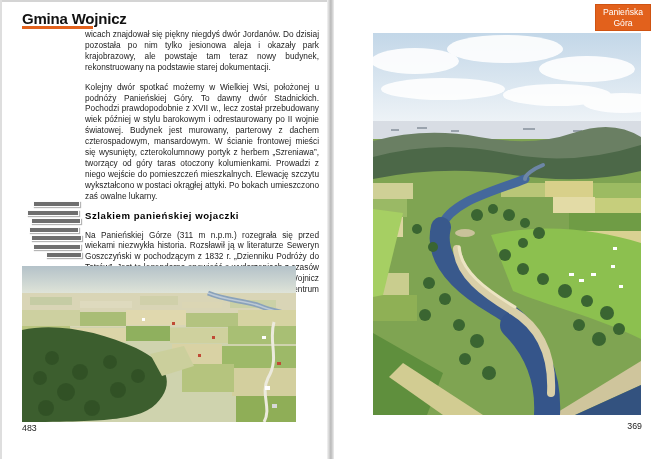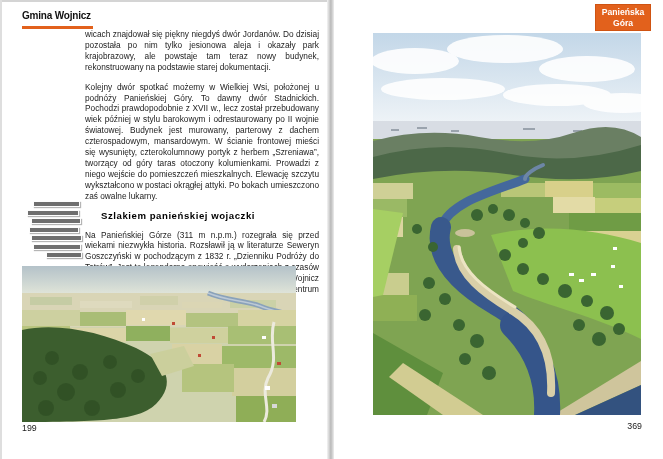--- a/index.html
+++ b/index.html
@@ -15,32 +15,32 @@
     position:absolute;left:327px;top:0;width:7px;height:459px;
     background:linear-gradient(90deg,#f4f4f4 0%,#b9b9b9 55%,#ededed 100%);
   }
   .frame-top{position:absolute;left:0;top:0;width:663px;height:2px;background:#d4d4d4;}
   .frame-left{position:absolute;left:0;top:0;width:2px;height:459px;background:#dedede;}
   .frame-right{position:absolute;right:0;top:0;width:2px;height:459px;background:#eeeeee;}
 
   
   .running-head{
     position:absolute;left:20px;top:8px;
-    font-size:10px;font-weight:bold;color:#111;letter-spacing:-0.2px;
+    font-size:15px;font-weight:bold;color:#111;letter-spacing:-0.2px;
   }
   .head-rule{position:absolute;left:20px;top:24px;width:71px;height:2.5px;background:#e2611c;}
 
   
   .text-col{
     position:absolute;left:83px;top:27px;width:234px;
     font-size:8.3px;line-height:10.9px;color:#1c1c1c;text-align:justify;
   }
   .text-col p{margin:0 0 9px 0;}
   .text-col h3{
-    margin:3px 0 8px 16px;font-size:9.6px;letter-spacing:0.55px;color:#000;font-weight:bold;
+    margin:3px 0 8px 0;font-size:9.6px;letter-spacing:0.55px;color:#000;font-weight:bold;
   }
 
   
   .bars{position:absolute;left:25px;top:199px;width:58px;}
   .bar{
     height:4px;background:#6f6f6f;border:1px solid #fdfdfd;
     box-shadow:1px 1px 1px rgba(90,90,90,0.45);margin-bottom:2.5px;
   }
   .bar:nth-child(1){margin-left:6px;width:45px;}
   .bar:nth-child(2){margin-left:0;width:50px;}
@@ -56,21 +56,21 @@
   .photo svg{display:block;}
 
   .page-num{position:absolute;font-size:8.8px;color:#222;}
   .page-num-left{left:20px;top:421px;}
   .page-num-right{right:21px;top:421px;}
 
   
   .chapter-tab{
     position:absolute;right:12px;top:4px;width:56px;height:27px;
     background:#e2611c;border:1.5px solid #cf5312;
-    color:#ffffff;font-weight:bold;font-size:8.6px;line-height:10.5px;
+    color:#ffffff;font-weight:normal;font-size:8.6px;line-height:10.5px;
     text-align:center;display:flex;align-items:center;justify-content:center;
     padding:1px 2px;box-sizing:border-box;
   }
 </style>
 </head>
 <body>
 
 <div class="frame-top"></div>
 <div class="frame-left"></div>
 <div class="frame-right"></div>
@@ -153,21 +153,21 @@
         <rect x="243" y="120" width="5" height="4" fill="#ffffff"></rect>
         <rect x="250" y="138" width="5" height="4" fill="#d8d8d8"></rect>
         <rect x="190" y="70" width="3" height="3" fill="#c04a35"></rect>
         <rect x="150" y="56" width="3" height="3" fill="#c04a35"></rect>
         <rect x="120" y="52" width="3" height="3" fill="#ffffff"></rect>
         <rect x="176" y="88" width="3" height="3" fill="#c04a35"></rect>
       </g>
     </svg>
   </div>
 
-  <div class="page-num page-num-left">199</div>
+  <div class="page-num page-num-left">483</div>
 </div>
 
 <div class="gutter"></div>
 
 <div class="page page-right">
   <div class="chapter-tab">
     <span>Panieńska Góra</span>
   </div>
 
   <div class="photo photo-right">

